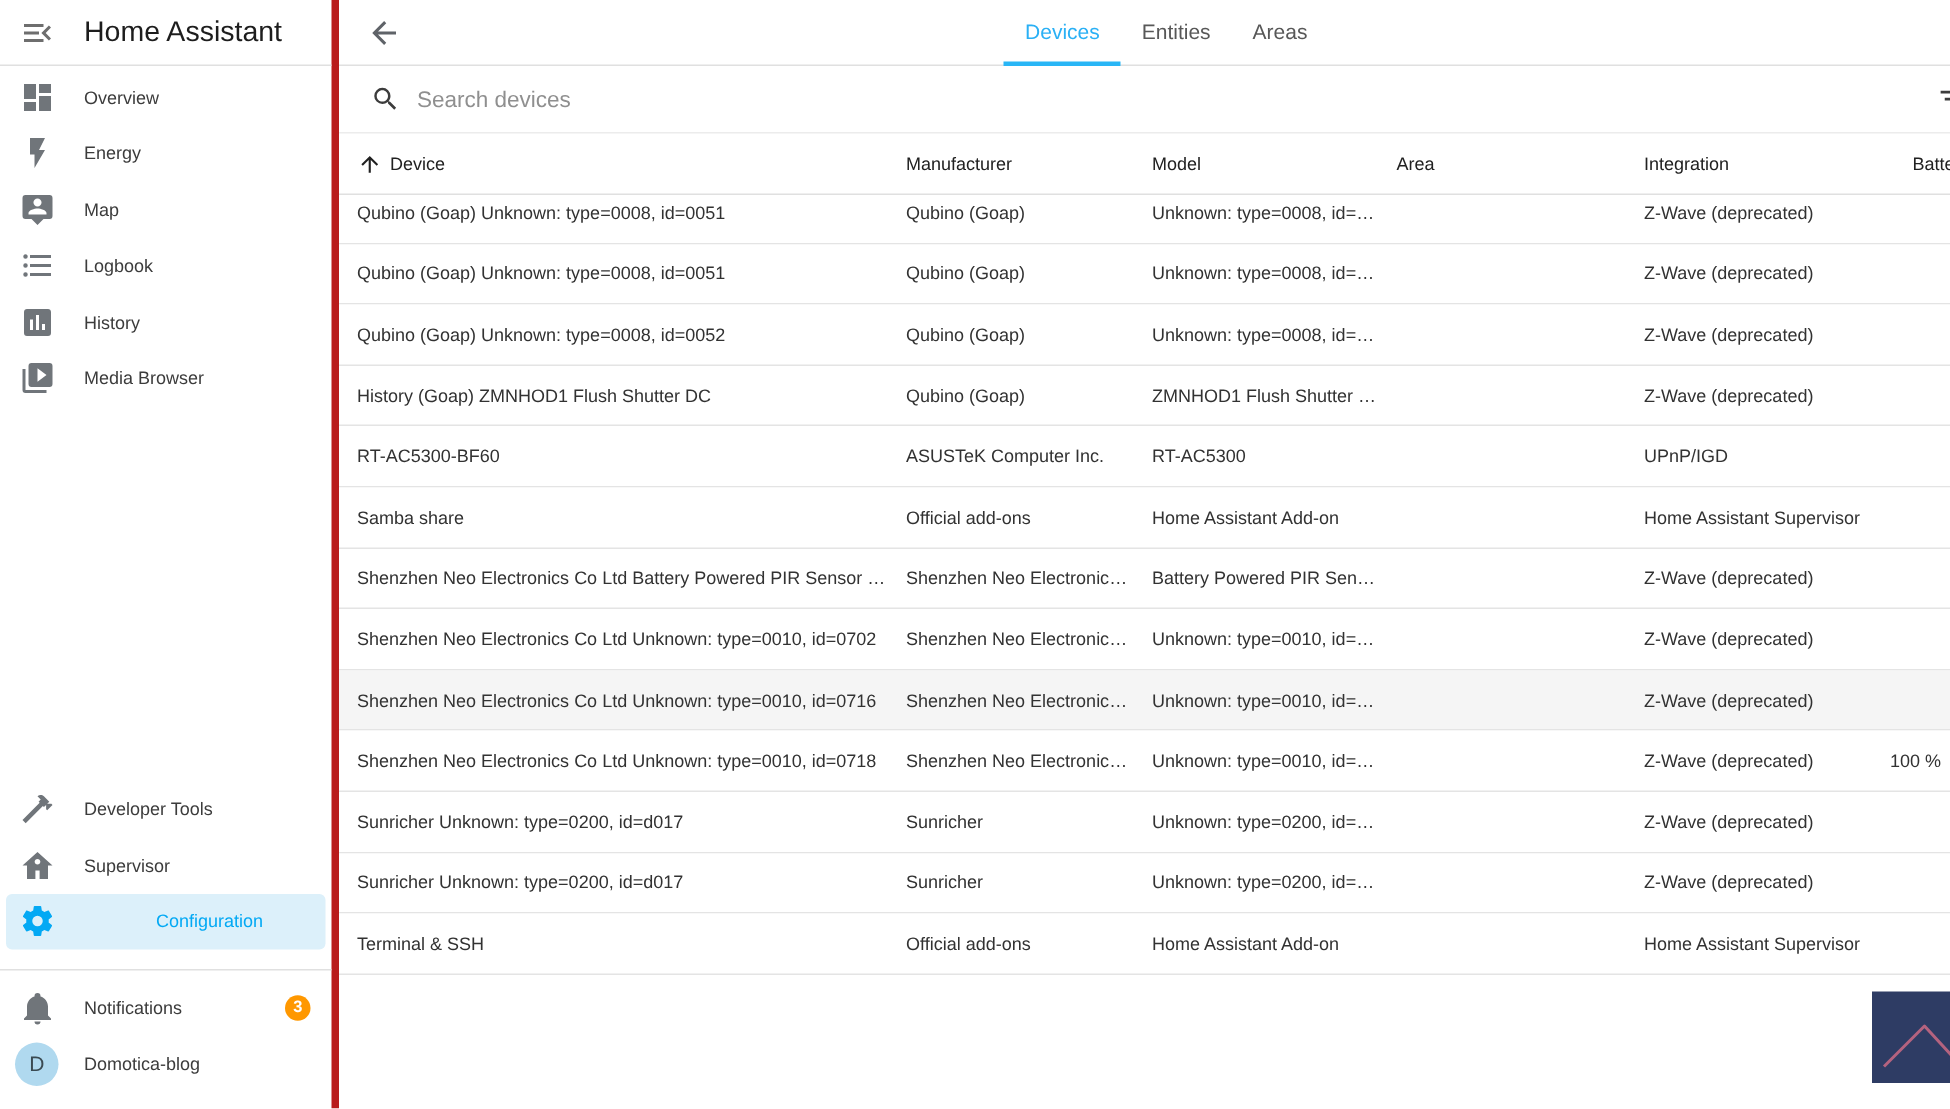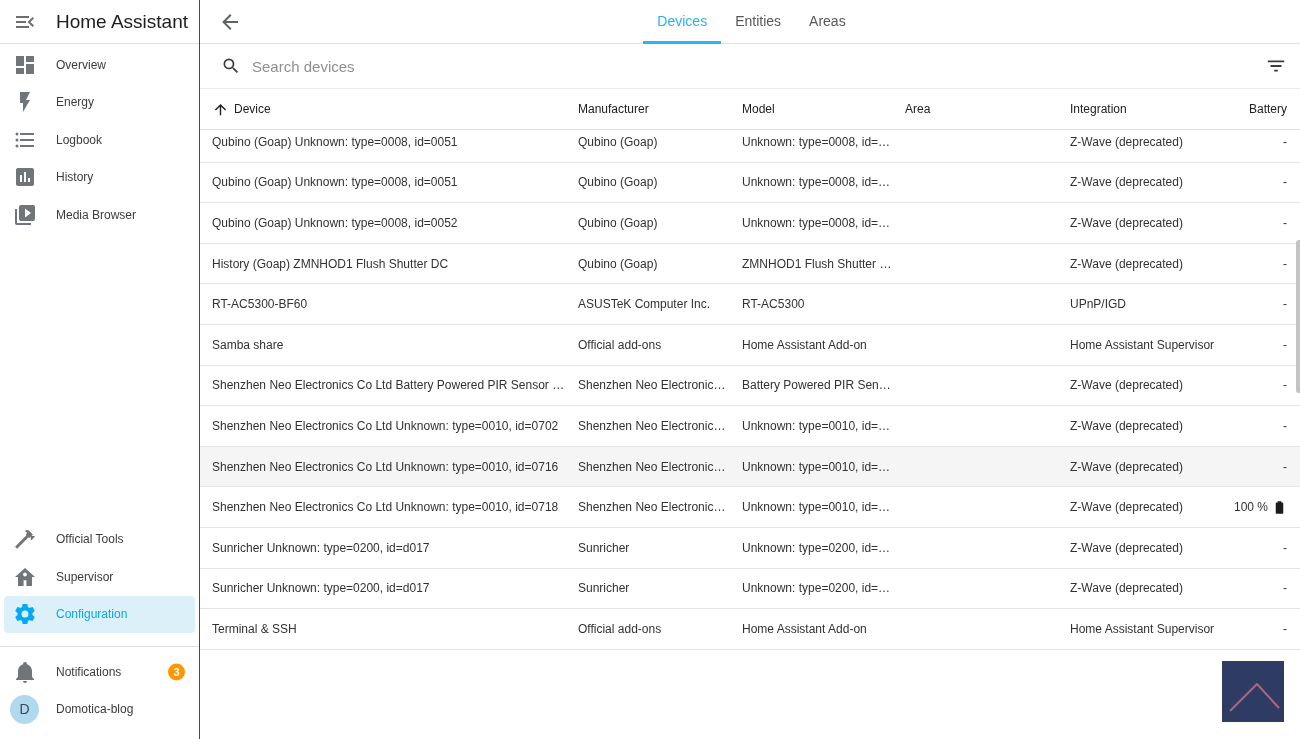--- a/index.html
+++ b/index.html
@@ -4,30 +4,30 @@
 <style>
   * { box-sizing: border-box; }
   html,body { margin:0; padding:0; }
   body {
     width:1300px; height:739px; overflow:hidden; background:#fff;
     font-family:"Liberation Sans", sans-serif; color:#212121;
   }
   .app { display:flex; width:1300px; height:739px; }
 
   
-  .sidebar { width:200px; flex:none; border-right:1px solid #b91c1c; display:flex; flex-direction:column; background:#fff; }
+  .sidebar { width:226px; flex:none; border-right:5px solid #b91c1c; display:flex; flex-direction:column; background:#fff; }
   .sb-header { height:44px; flex:none; border-bottom:1px solid #e0e0e0; display:flex; align-items:center; }
   .icon24 { width:24px; height:24px; flex:none; }
   .menu-btn { margin-left:13px; color:#6e6e6e; cursor:pointer; }
   .sb-title { margin-left:19px; font-size:19px; color:#1d1d1d; white-space:nowrap; }
   .nav { padding-top:2px; }
   .sb-item { height:37.5px; display:flex; align-items:center; position:relative; cursor:pointer; }
   .sb-item .ic { margin-left:13px; color:#70757a; }
   .sb-item .lbl { margin-left:19px; font-size:12px; font-weight:500; color:#3c3c3c; white-space:nowrap; }
-  .sb-item.active { background:#dcf0fa; border-radius:4px; margin:0 4px; }
+  .sb-item.active { background:#dcf0fa; border-radius:4px; margin:0 4px;gap:48px; }
   .sb-item.active .ic { margin-left:9px; color:#03a9f4; }
   .sb-item.active .lbl { color:#03a9f4; }
   .spacer { flex:1; }
   .sb-divider { height:1px; background:#e0e0e0; margin:13px 0 6px; }
   .badge { position:absolute; right:14px; top:50%; transform:translateY(-50%);
     width:17px; height:17px; border-radius:50%; background:#ff9800; color:#fff;
     font-size:11px; font-weight:bold; display:flex; align-items:center; justify-content:center; }
   .avatar { width:29px; height:29px; border-radius:50%; background:#b0d9ef; color:#3a4a52;
     display:flex; align-items:center; justify-content:center; font-size:14px; margin-left:10px; flex:none; }
   .profile .lbl { margin-left:17px; }
@@ -96,20 +96,28 @@
         <span class="icon24 ic">
           <svg viewBox="0 0 24 24" width="24" height="24" fill="currentColor">
               <path d="M7,2V13H10V22L17,10H13L17,2H7Z"></path>
             </svg>
         </span>
         <span class="lbl">Energy</span>
       </div>
       <div class="sb-item">
         <span class="icon24 ic">
           <svg viewBox="0 0 24 24" width="24" height="24" fill="currentColor">
+              <path fill-rule="evenodd" d="M20,2H4A2,2 0 0,0 2,4V16A2,2 0 0,0 4,18H8L12,22L16,18H20A2,2 0 0,0 22,16V4A2,2 0 0,0 20,2M12,4.3C13.5,4.3 14.7,5.52 14.7,7C14.7,8.5 13.5,9.7 12,9.7C10.5,9.7 9.3,8.5 9.3,7C9.3,5.52 10.5,4.3 12,4.3M18,15H6V14.1C6,12.1 10,11 12,11C14,11 18,12.1 18,14.1V15Z"></path>
+            </svg>
+        </span>
+        <span class="lbl">Map</span>
+      </div>
+      <div class="sb-item">
+        <span class="icon24 ic">
+          <svg viewBox="0 0 24 24" width="24" height="24" fill="currentColor">
               <path d="M7,5H21V7H7V5M7,13V11H21V13H7M7,19V17H21V19H7M4,4.5A1.5,1.5 0 0,1 5.5,6A1.5,1.5 0 0,1 4,7.5A1.5,1.5 0 0,1 2.5,6A1.5,1.5 0 0,1 4,4.5M4,10.5A1.5,1.5 0 0,1 5.5,12A1.5,1.5 0 0,1 4,13.5A1.5,1.5 0 0,1 2.5,12A1.5,1.5 0 0,1 4,10.5M4,16.5A1.5,1.5 0 0,1 5.5,18A1.5,1.5 0 0,1 4,19.5A1.5,1.5 0 0,1 2.5,18A1.5,1.5 0 0,1 4,16.5Z"></path>
             </svg>
         </span>
         <span class="lbl">Logbook</span>
       </div>
       <div class="sb-item">
         <span class="icon24 ic">
           <svg viewBox="0 0 24 24" width="24" height="24" fill="currentColor">
               <path fill-rule="evenodd" d="M19,3H5C3.89,3 3,3.89 3,5V19A2,2 0 0,0 5,21H19A2,2 0 0,0 21,19V5C21,3.89 20.1,3 19,3M9,17H7V10H9V17M13,17H11V7H13V17M17,17H15V13H17V17Z"></path>
             </svg>
@@ -128,21 +136,21 @@
 
     <div class="spacer"></div>
 
     <div class="sb-bottom">
       <div class="sb-item">
         <span class="icon24 ic">
           <svg viewBox="0 0 24 24" width="24" height="24" fill="currentColor">
               <path d="M2,19.63L13.43,8.2L12.72,7.5L14.14,6.07L12,3.89C13.2,2.7 15.09,2.7 16.27,3.89L19.87,7.5L18.45,8.91H21.29L22,9.62L18.45,13.21L17.74,12.5V9.62L16.27,11.04L15.56,10.33L4.13,21.76L2,19.63Z"></path>
             </svg>
         </span>
-        <span class="lbl">Official Tools</span>
+        <span class="lbl">Developer Tools</span>
       </div>
       <div class="sb-item">
         <span class="icon24 ic">
           <svg viewBox="0 0 24 24" width="24" height="24" fill="currentColor">
               <path fill-rule="evenodd" d="M12,3L2,12H5V21H10.6V15.3H13.4V21H19V12H22L12,3M12,7.6C13.05,7.6 13.9,8.45 13.9,9.5C13.9,10.55 13.05,11.4 12,11.4C10.95,11.4 10.1,10.55 10.1,9.5C10.1,8.45 10.95,7.6 12,7.6Z"></path>
             </svg>
         </span>
         <span class="lbl">Supervisor</span>
       </div>
       <div class="sb-item active">

